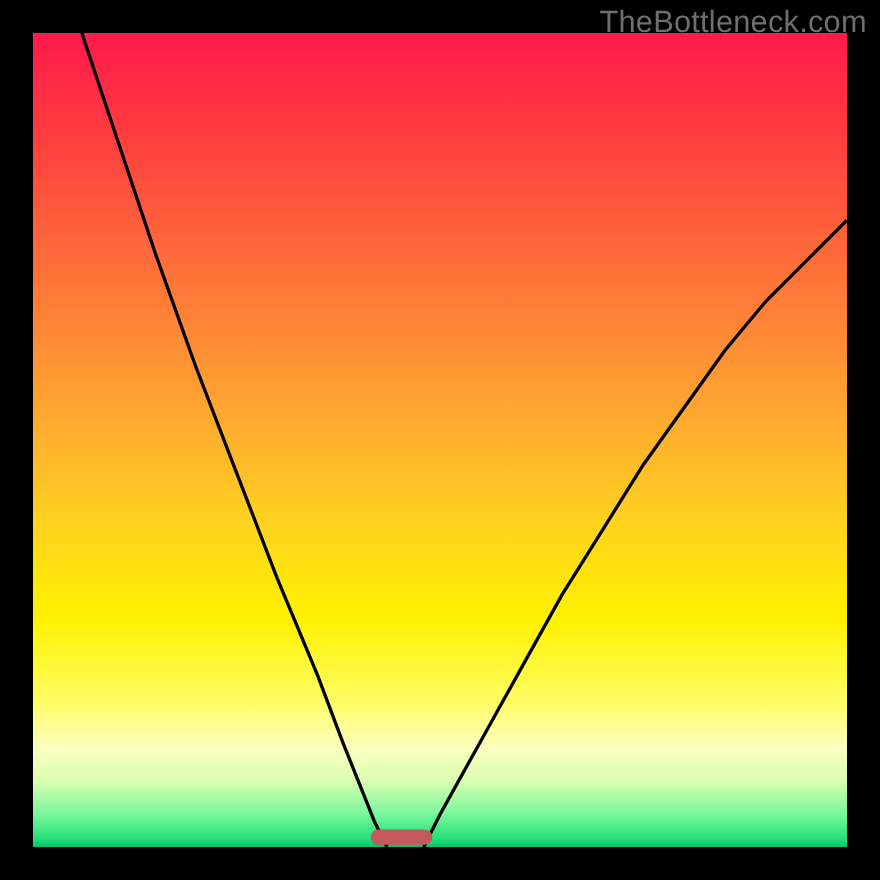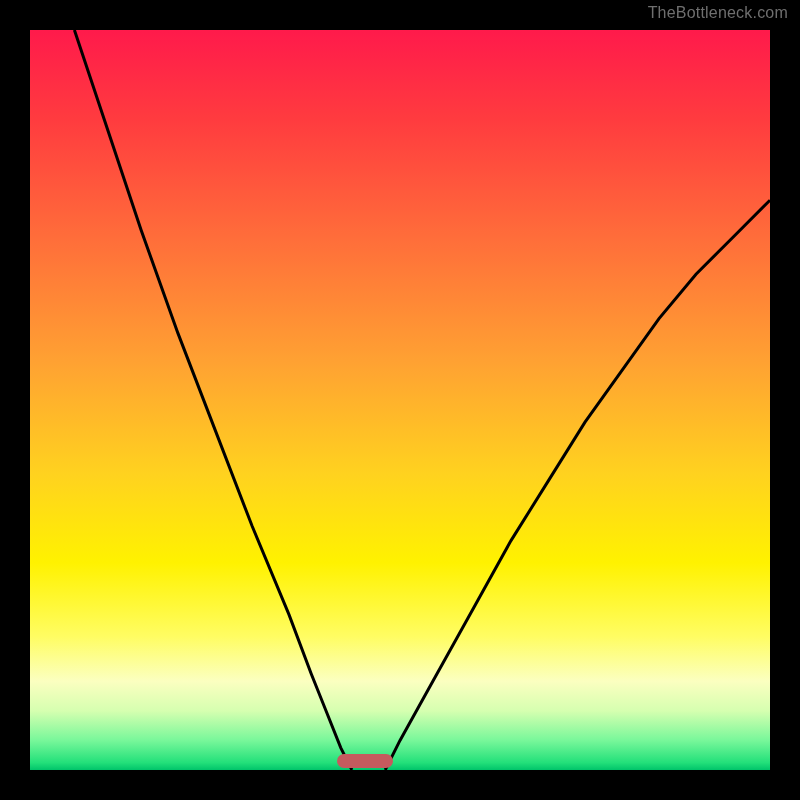--- a/index.html
+++ b/index.html
@@ -47,21 +47,21 @@
   }
   svg.curve {
     position: absolute;
     inset: 0;
   }
   .watermark {
     position: absolute;
     top: 4px;
     right: 12px;
     color: #6f6f6f;
-    font-size: 16px;
+    font-size: 28px;
     font-weight: 400;
     letter-spacing: 0.2px;
   }
 </style>
 </head>
 <body>
 
 <div class="watermark">TheBottleneck.com</div>
 
 <div class="frame">

